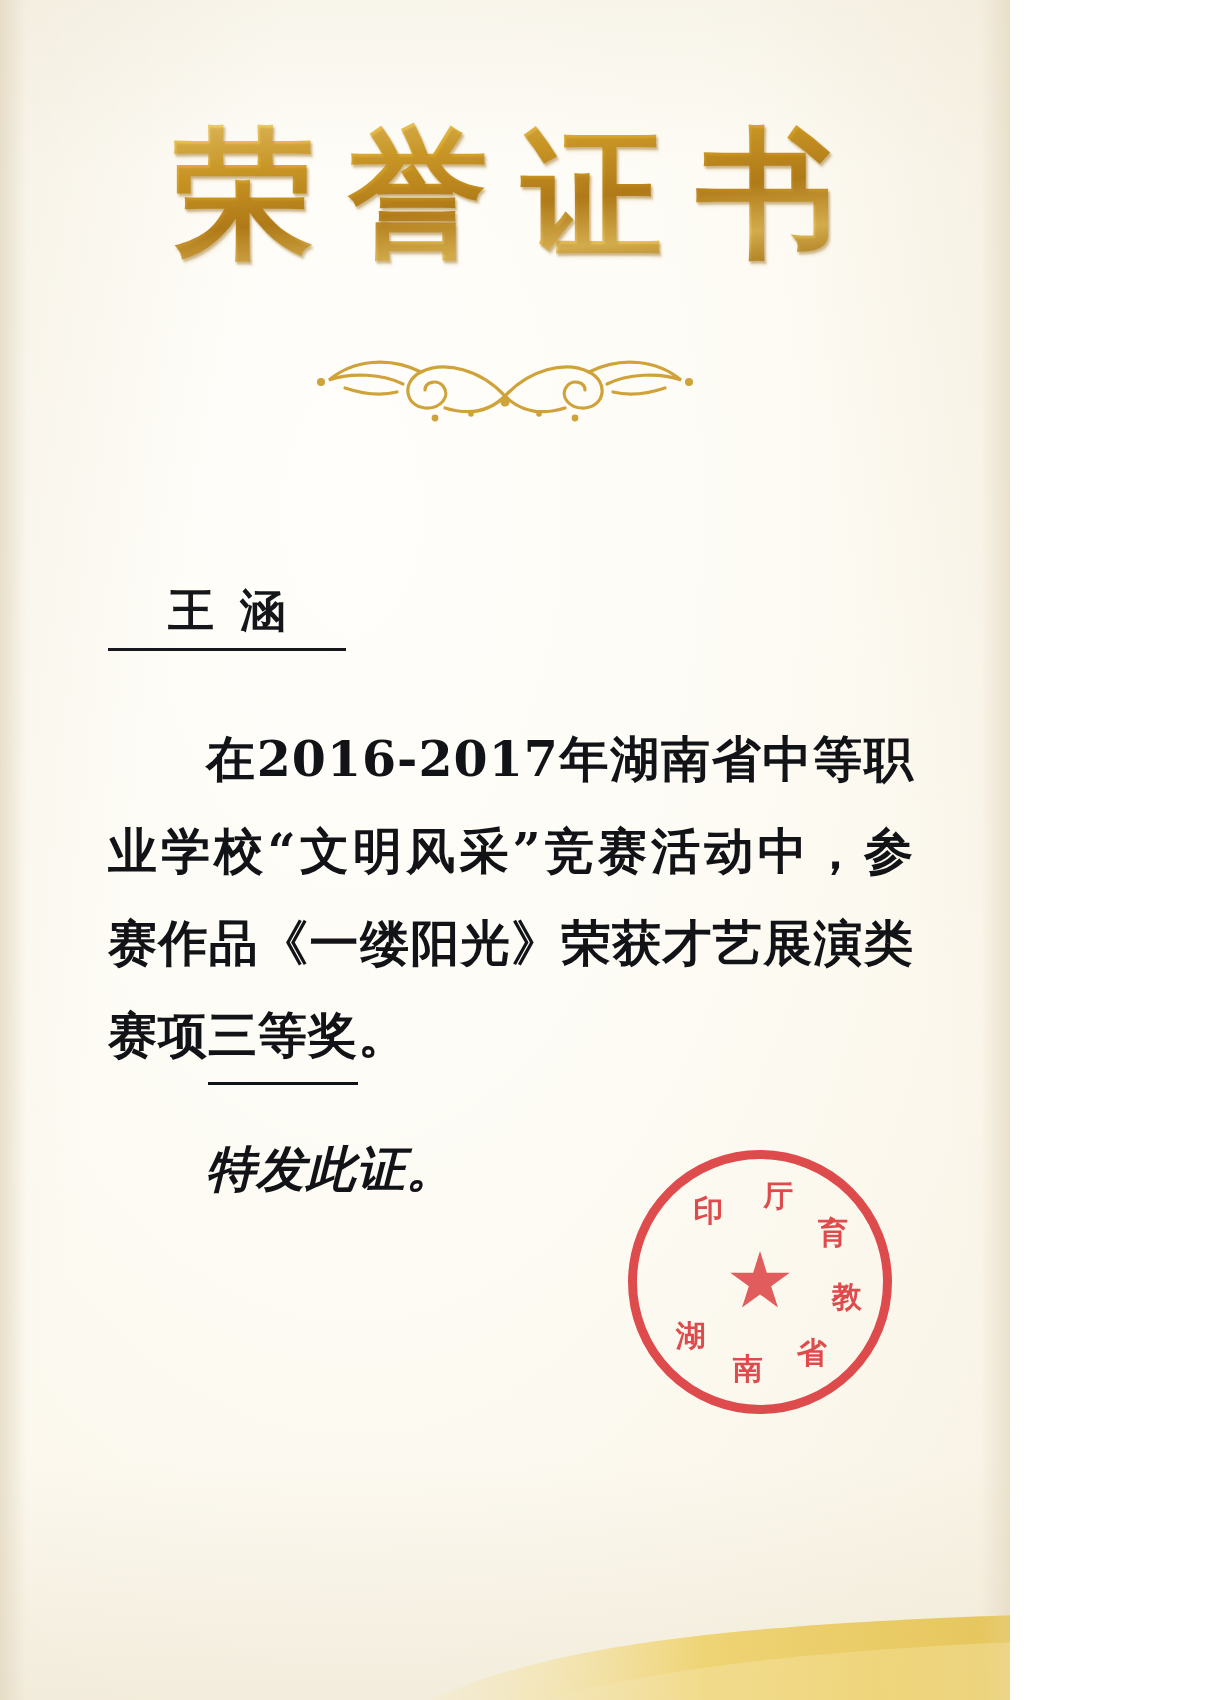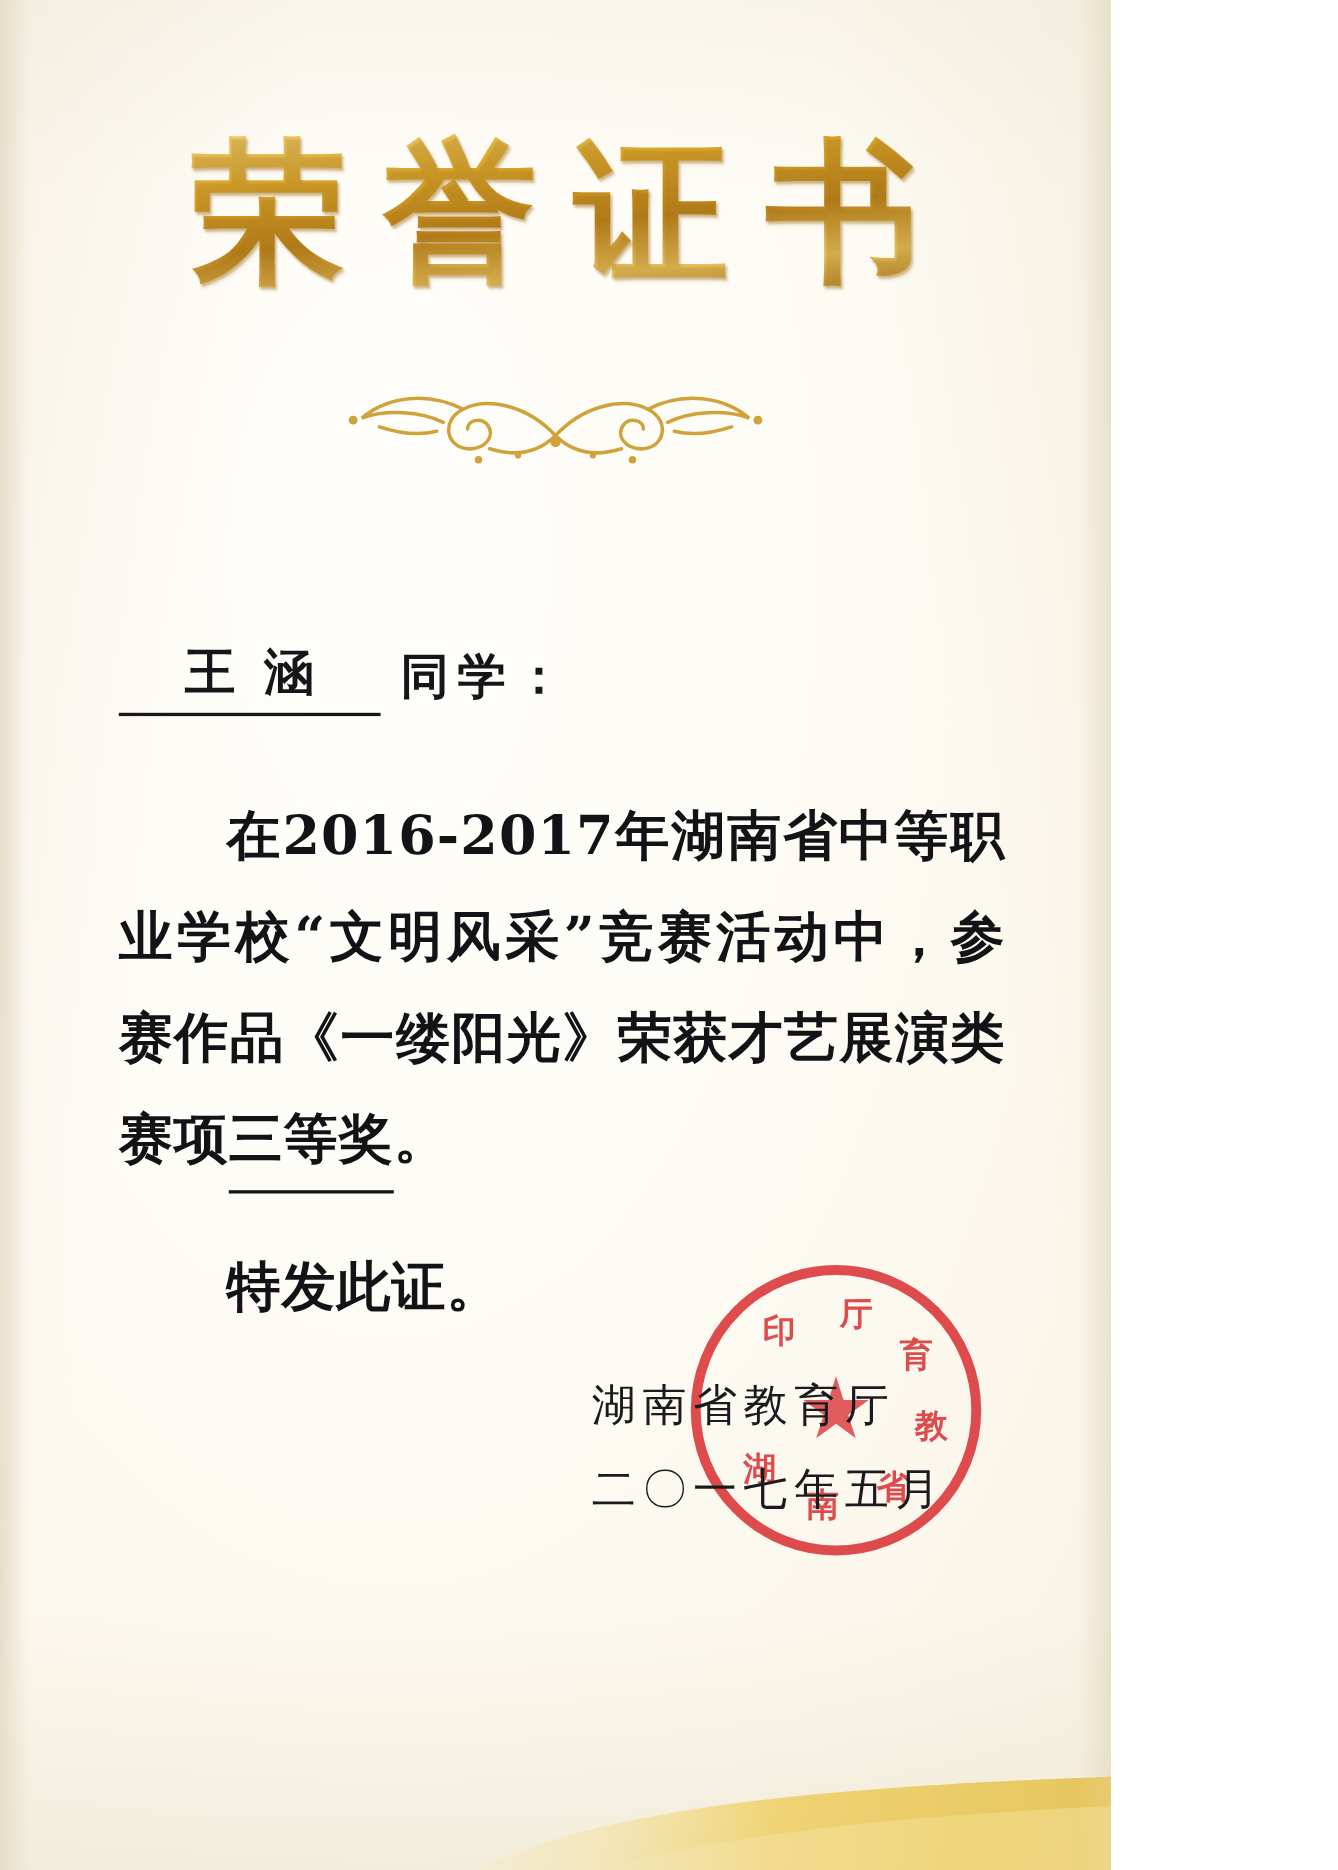--- a/index.html
+++ b/index.html
@@ -120,20 +120,21 @@
     letter-spacing: 1px;
     text-align: justify;
     text-indent: 98px;
   }
   .para .underlined {
     border-bottom: 3px solid #121317;
     padding-bottom: 18px;
   }
   .para-2 {
     margin-top: 42px;
+    font-style: italic;
   }
 
   
   .signature-block {
     position: absolute;
     right: 150px;
     top: 1240px;
     text-align: left;
     font-family: "DejaVu Serif", "Liberation Serif", serif;
     color: #1a1b1f;
@@ -234,21 +235,20 @@
         <circle cx="186" cy="84" r="2.8"></circle>
         <circle cx="254" cy="84" r="2.8"></circle>
       </g>
     </svg>
   </div>
 
   <div class="body-block">
 
     <div class="salutation">
       <span class="name-slot">王涵</span>
-      <span class="salutation-suffix">同学：</span>
     </div>
 
     <div class="para"><span>在2016-2017年湖南省中等职业学校“文明风采”竞赛活动中，参赛作品《一缕阳光》荣获才艺展演类赛项</span><span class="underlined">三等奖</span><span>。</span></div>
 
     <div class="para para-2">特发此证。</div>
   </div>
 
   <div class="seal">
     <div class="seal-inner"></div>
     <div class="seal-star"></div>
@@ -256,24 +256,20 @@
       <span class="seal-char" style="transform: rotate(-128deg) translate(0,-88px) rotate(128deg);">湖</span>
       <span class="seal-char" style="transform: rotate(-172deg) translate(0,-88px) rotate(172deg);">南</span>
       <span class="seal-char" style="transform: rotate(-216deg) translate(0,-88px) rotate(216deg);">省</span>
       <span class="seal-char" style="transform: rotate(-260deg) translate(0,-88px) rotate(260deg);">教</span>
       <span class="seal-char" style="transform: rotate(-304deg) translate(0,-88px) rotate(304deg);">育</span>
       <span class="seal-char" style="transform: rotate(-348deg) translate(0,-88px) rotate(348deg);">厅</span>
       <span class="seal-char" style="transform: rotate(-36deg) translate(0,-88px) rotate(36deg);">印</span>
     </div>
   </div>
 
-  <div class="signature-block">
-    <div class="sig-line">湖南省教育厅</div>
-    <div class="sig-line">二〇一七年五月</div>
-  </div>
 
   <div class="ribbon">
     <svg viewBox="0 0 1216 210" width="1216" height="210" preserveAspectRatio="none" aria-hidden="true">
       <defs>
         <linearGradient id="rg" x1="0" y1="0" x2="1" y2="0">
           <stop offset="0%" stop-color="#f6e6a8" stop-opacity="0.15"></stop>
           <stop offset="35%" stop-color="#eecf62" stop-opacity="0.85"></stop>
           <stop offset="70%" stop-color="#e3bd3f" stop-opacity="0.8"></stop>
           <stop offset="100%" stop-color="#f7ecc2" stop-opacity="0.25"></stop>
         </linearGradient>

